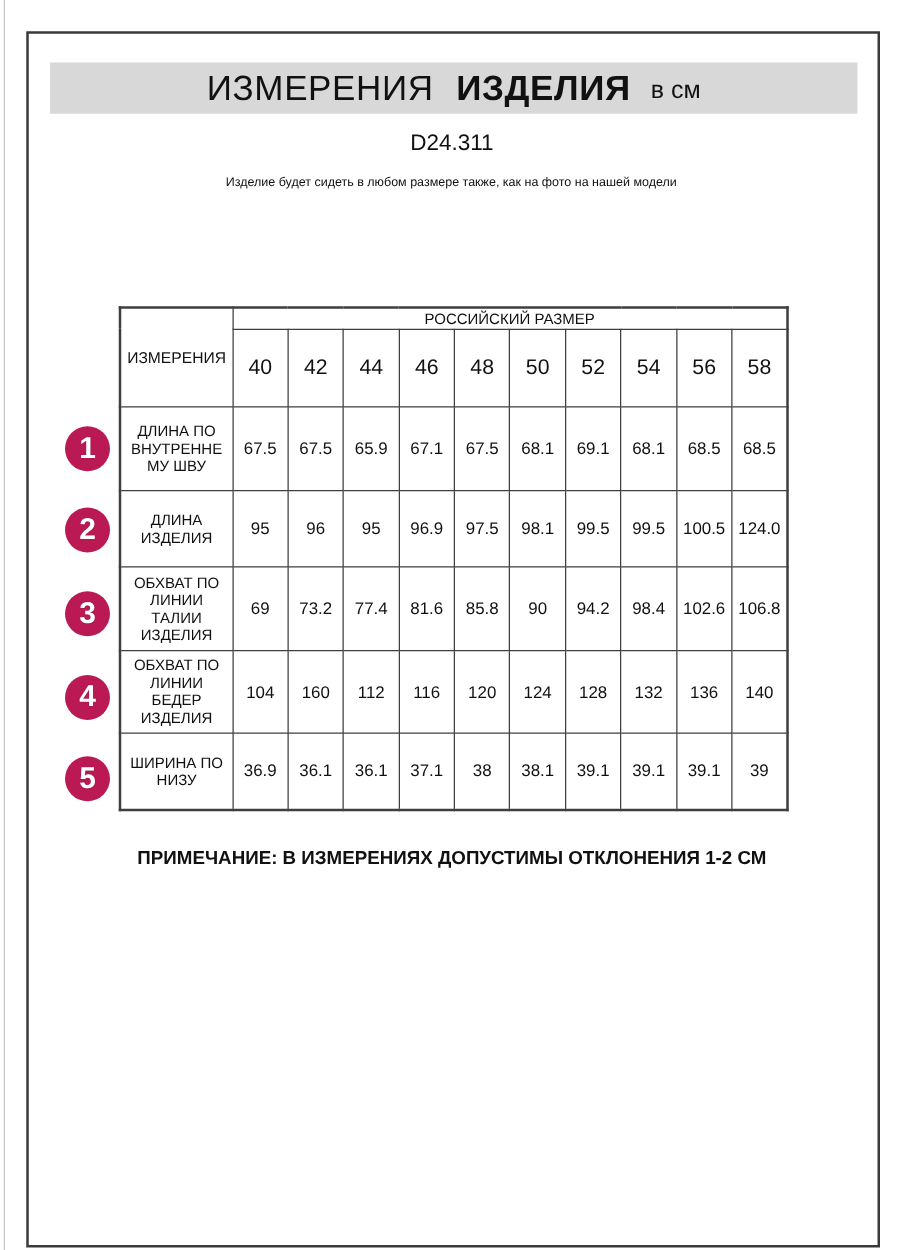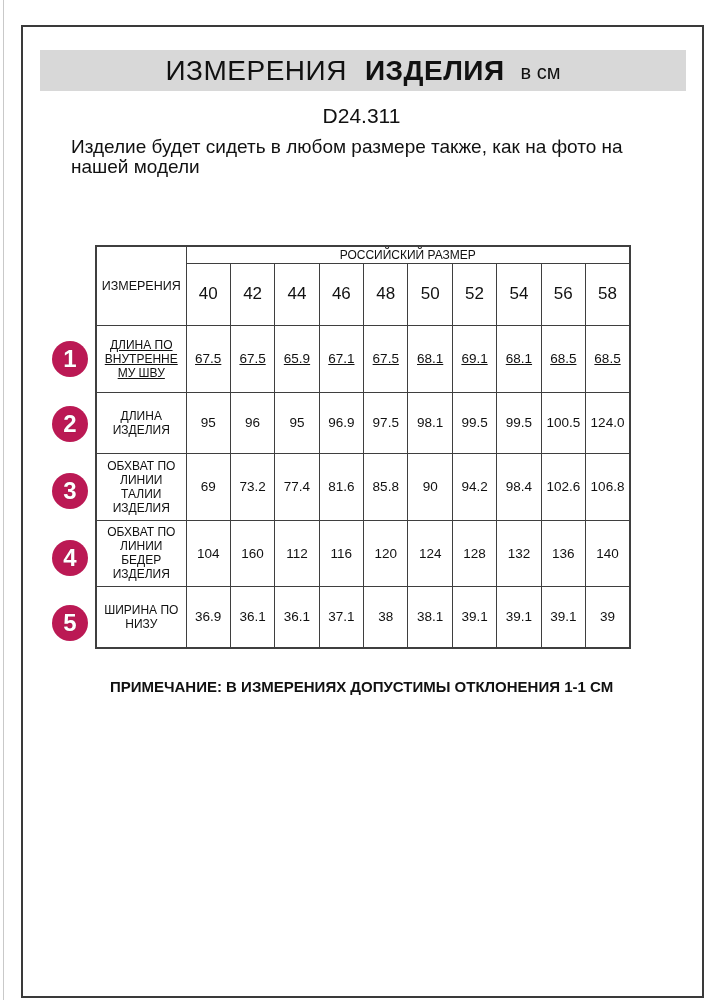--- a/index.html
+++ b/index.html
@@ -51,30 +51,30 @@
     font-weight: 400;
     margin-left: 16px;
     padding-top: 4px;
   }
 
   .product-code {
     position: absolute;
     left: 0; top: 104px;
     width: 723px;
     text-align: center;
-    font-size: 21px;
+    font-size: 18px;
     font-weight: 400;
   }
 
   .subtitle {
     position: absolute;
     left: 71px; top: 137px;
     width: 580px;
-    text-align: left;
-    font-size: 19px;
+    text-align: center;
+    font-size: 10px;
     line-height: 20px;
   }
 
   table.size-table {
     position: absolute;
     left: 95px; top: 245px;
     width: 536px;
     border-collapse: collapse;
     table-layout: fixed;
   }
@@ -91,21 +91,21 @@
 
   .group-header-cell { height: 17px; font-size: 12px; }
   .corner-header-cell { font-size: 12.5px; }
   .size-header-cell { height: 62px; font-size: 17px; font-weight: 700; }
   .label-cell {
     font-size: 12px;
     line-height: 14px;
     white-space: pre-line;
   }
   .value-cell { font-size: 13.5px; }
-  tr.r1 td { height: 67px; text-decoration: underline; }
+  tr.r1 td { height: 67px; }
   tr.r2 td { height: 61px; }
   tr.r3 td { height: 67px; }
   tr.r4 td { height: 66px; }
   tr.r5 td { height: 62px; text-align: center; }
 
   .row-badge {
     position: absolute;
     left: 52px;
     width: 36px; height: 36px;
     border-radius: 50%;
@@ -259,13 +259,13 @@
     </tr>
   </tbody>
 </table>
 
 <div class="row-badge badge-1">1</div>
 <div class="row-badge badge-2">2</div>
 <div class="row-badge badge-3">3</div>
 <div class="row-badge badge-4">4</div>
 <div class="row-badge badge-5">5</div>
 
-<div class="note">ПРИМЕЧАНИЕ: В ИЗМЕРЕНИЯХ ДОПУСТИМЫ ОТКЛОНЕНИЯ 1-1 СМ</div>
+<div class="note">ПРИМЕЧАНИЕ: В ИЗМЕРЕНИЯХ ДОПУСТИМЫ ОТКЛОНЕНИЯ 1-2 СМ</div>
 
 </body></html>

